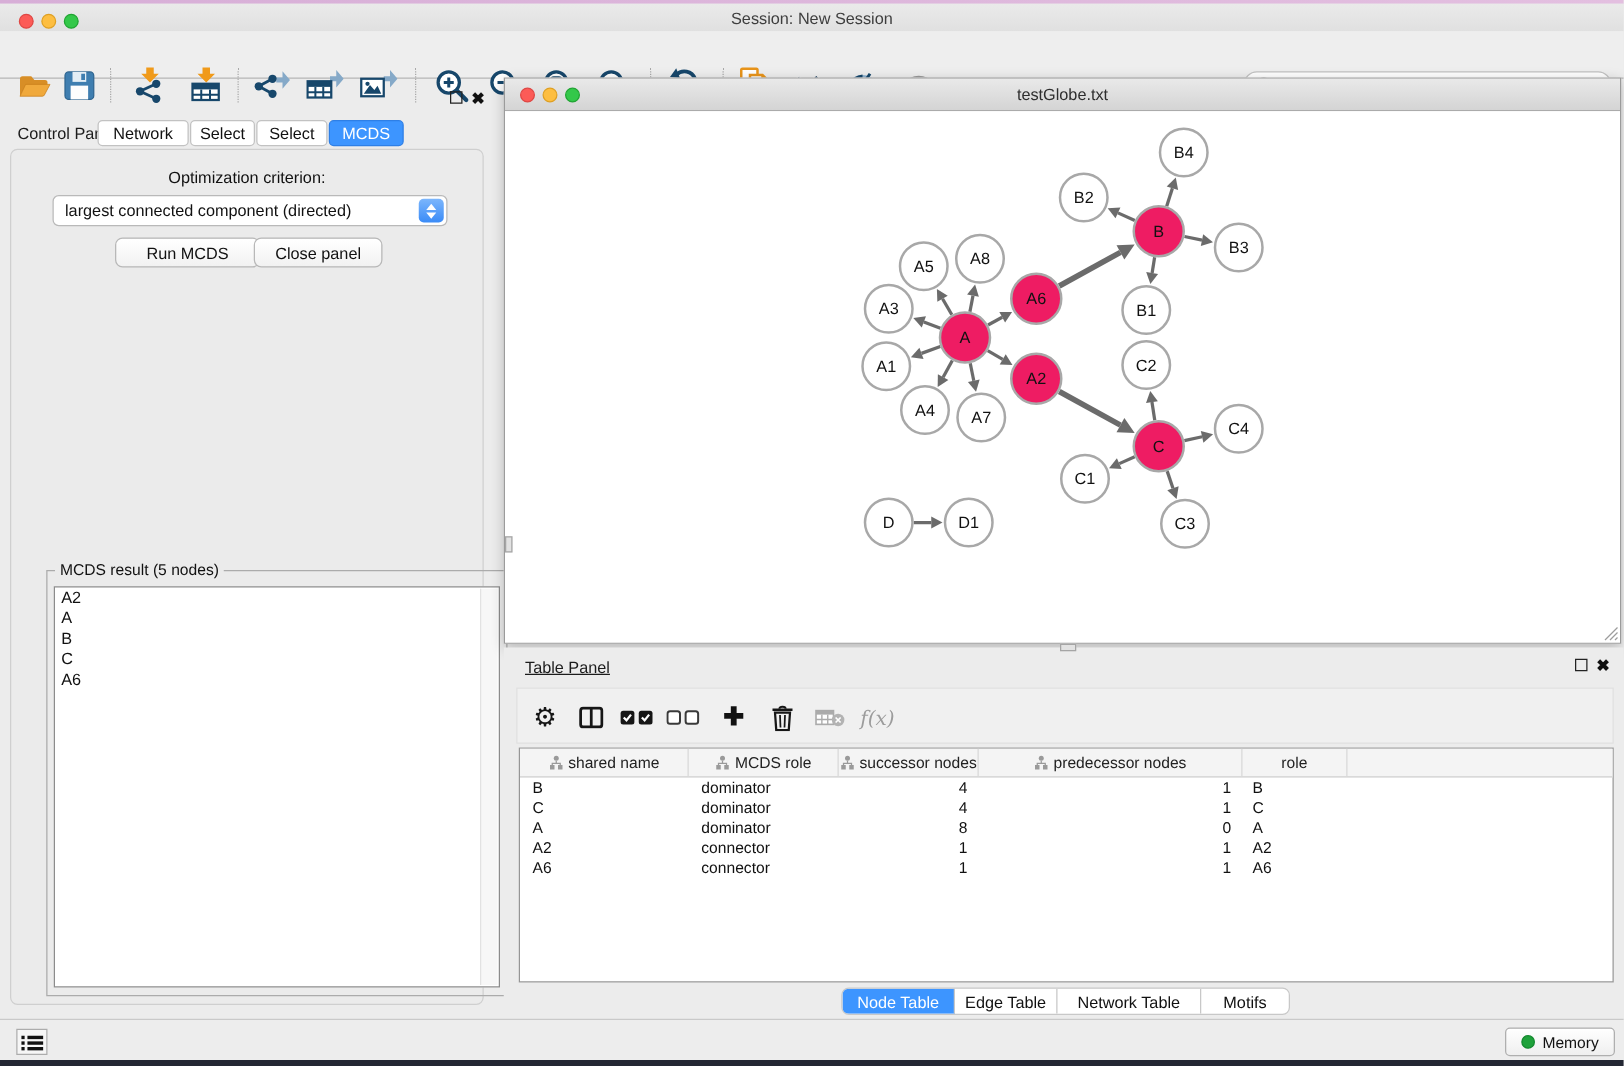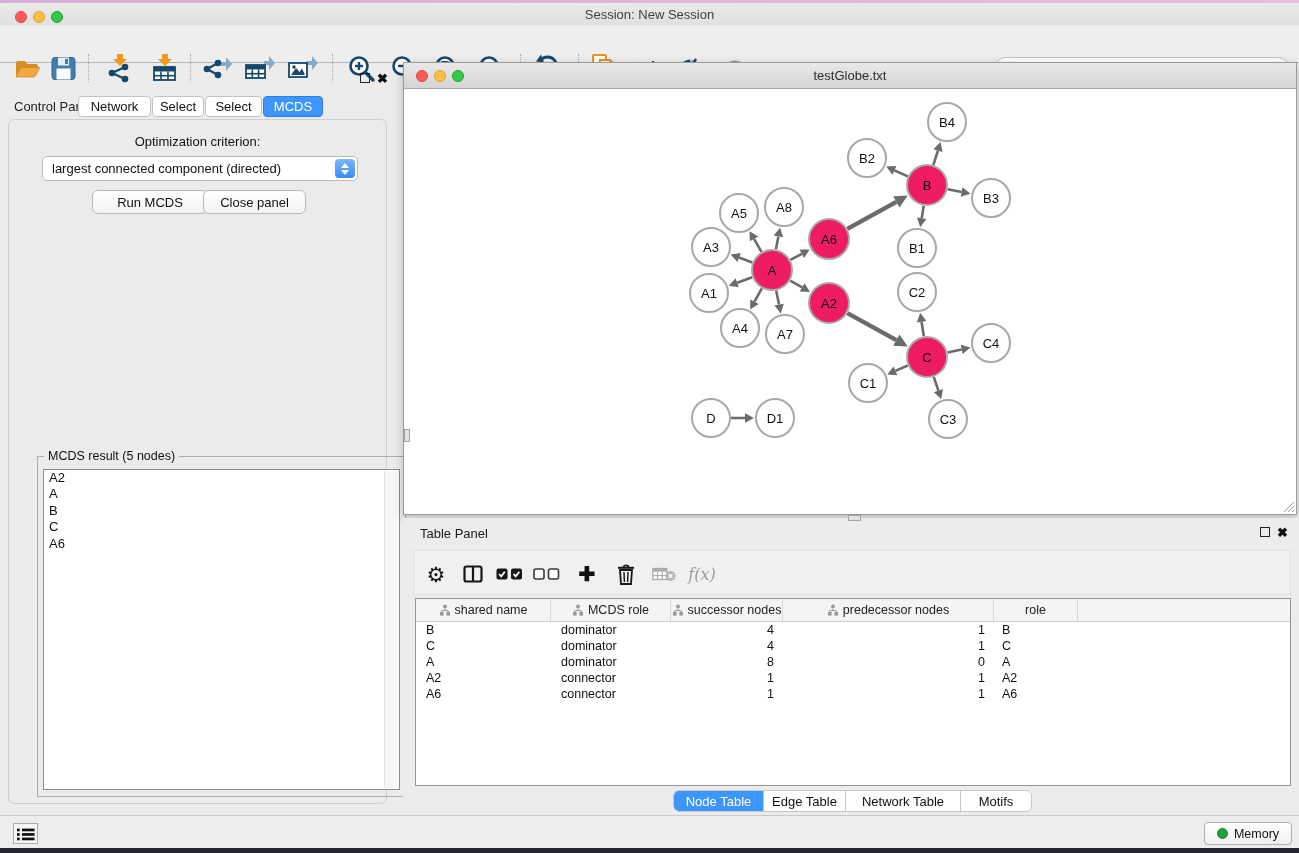--- a/index.html
+++ b/index.html
@@ -39,21 +39,21 @@
   
   .net-window{position:absolute;left:403px;top:62px;width:894px;height:453px;background:#FFF;border:1px solid #9B9B9B;box-sizing:border-box;box-shadow:0 3px 10px rgba(0,0,0,.22);}
   .net-titlebar{position:absolute;left:0;top:0;width:100%;height:26px;background:linear-gradient(#E9E9E9,#D4D4D4);border-bottom:1px solid #ABABAB;box-sizing:border-box;}
   .net-title{position:absolute;left:0;top:5px;width:100%;text-align:center;font-size:13px;color:#2e2e2e;}
   .net-tl{position:absolute;top:7px;width:12px;height:12px;border-radius:50%;box-sizing:border-box;}
   .net-canvas{position:absolute;left:0;top:26px;right:0;bottom:0;background:#FFF;overflow:hidden;}
   .grip{position:absolute;right:1px;bottom:1px;}
   .handle-left{position:absolute;left:0px;top:340px;width:6px;height:13px;background:#E2E2E2;border:1px solid #A5A5A5;box-sizing:border-box;}
   
   .table-panel{position:absolute;left:403px;top:518px;width:896px;height:294px;background:#ECECEC;}
-  .tp-title{position:absolute;left:17px;top:8px;font-size:13px;color:#1c1c1c;}
+  .tp-title{position:absolute;left:17px;top:8px;font-size:13px;color:#1c1c1c;text-decoration:underline;}
   .tp-toolbar{position:absolute;left:10px;top:32px;right:8px;height:45px;background:#F0F0F0;border:1px solid #E0E0E0;box-sizing:border-box;}
   .tp-btn{position:absolute;top:7px;width:32px;height:32px;display:flex;align-items:center;justify-content:center;}
   .gear-glyph{font-size:21px;color:#161616;line-height:21px;}
   .plus-glyph{font-size:20px;font-weight:bold;color:#111;line-height:20px;}
   .fx-glyph{font-family:"DejaVu Serif",serif;font-style:italic;font-size:16px;color:#9C9C9C;}
   .ttable{position:absolute;left:12px;top:80px;width:876px;height:188px;background:#FFF;border:1px solid #969696;box-sizing:border-box;}
   .thead{display:flex;height:22px;background:#F4F4F4;border-bottom:1px solid #D0D0D0;}
   .th{display:flex;align-items:center;justify-content:center;gap:4px;font-size:12.5px;color:#222;border-right:1px solid #D8D8D8;box-sizing:border-box;height:22px;}
   .trow{display:flex;height:16px;}
   .tcell{font-size:12.5px;color:#111;line-height:16px;box-sizing:border-box;white-space:nowrap;overflow:hidden;}

